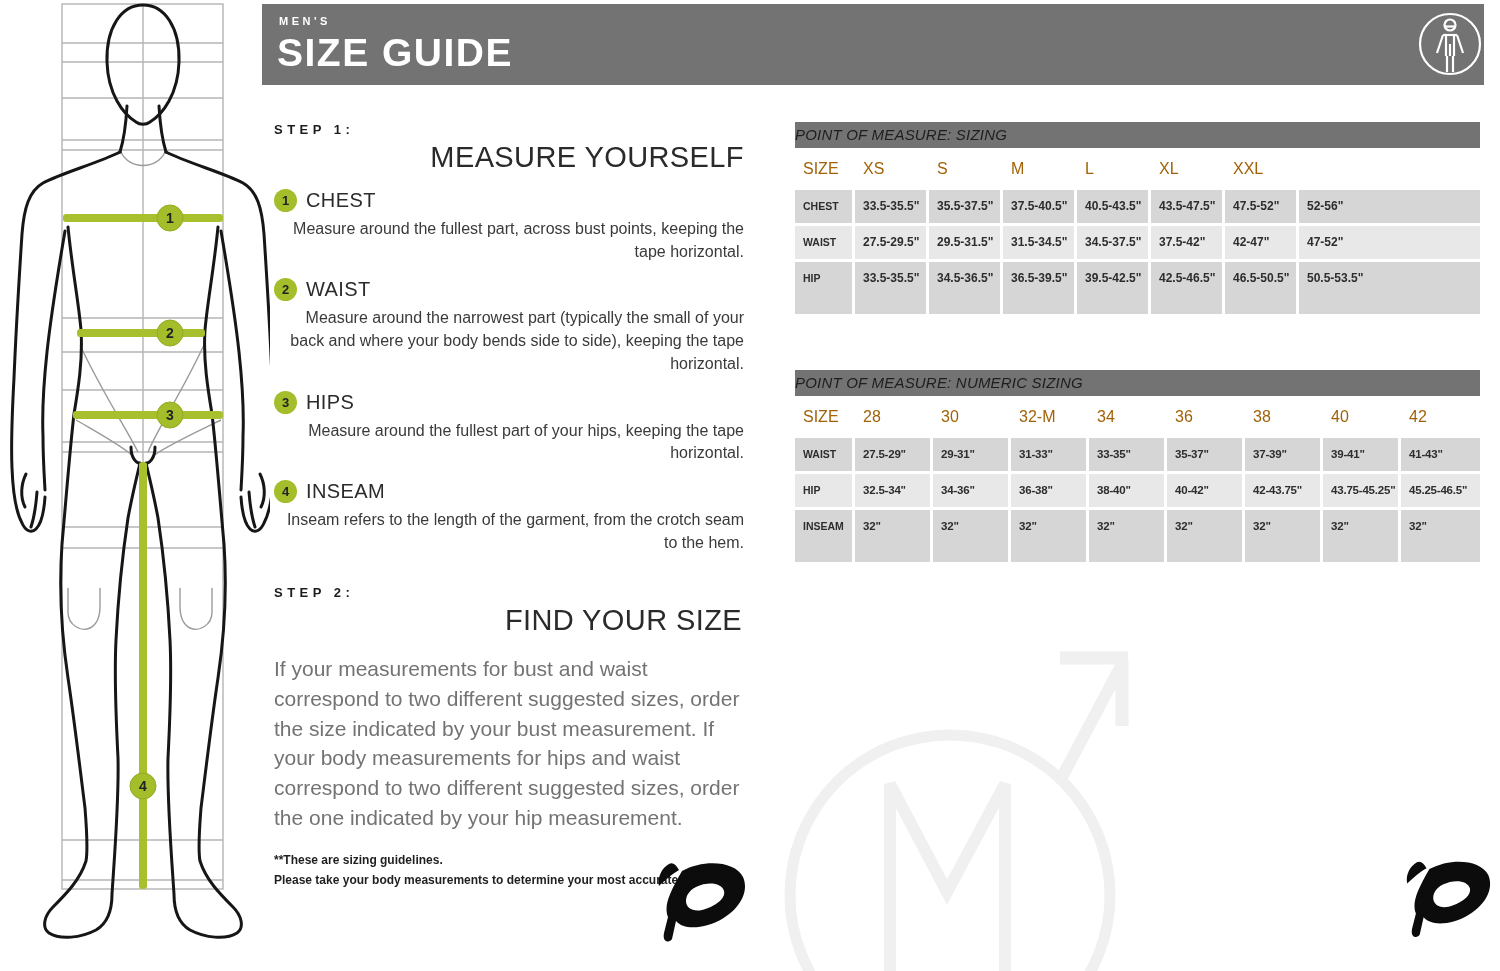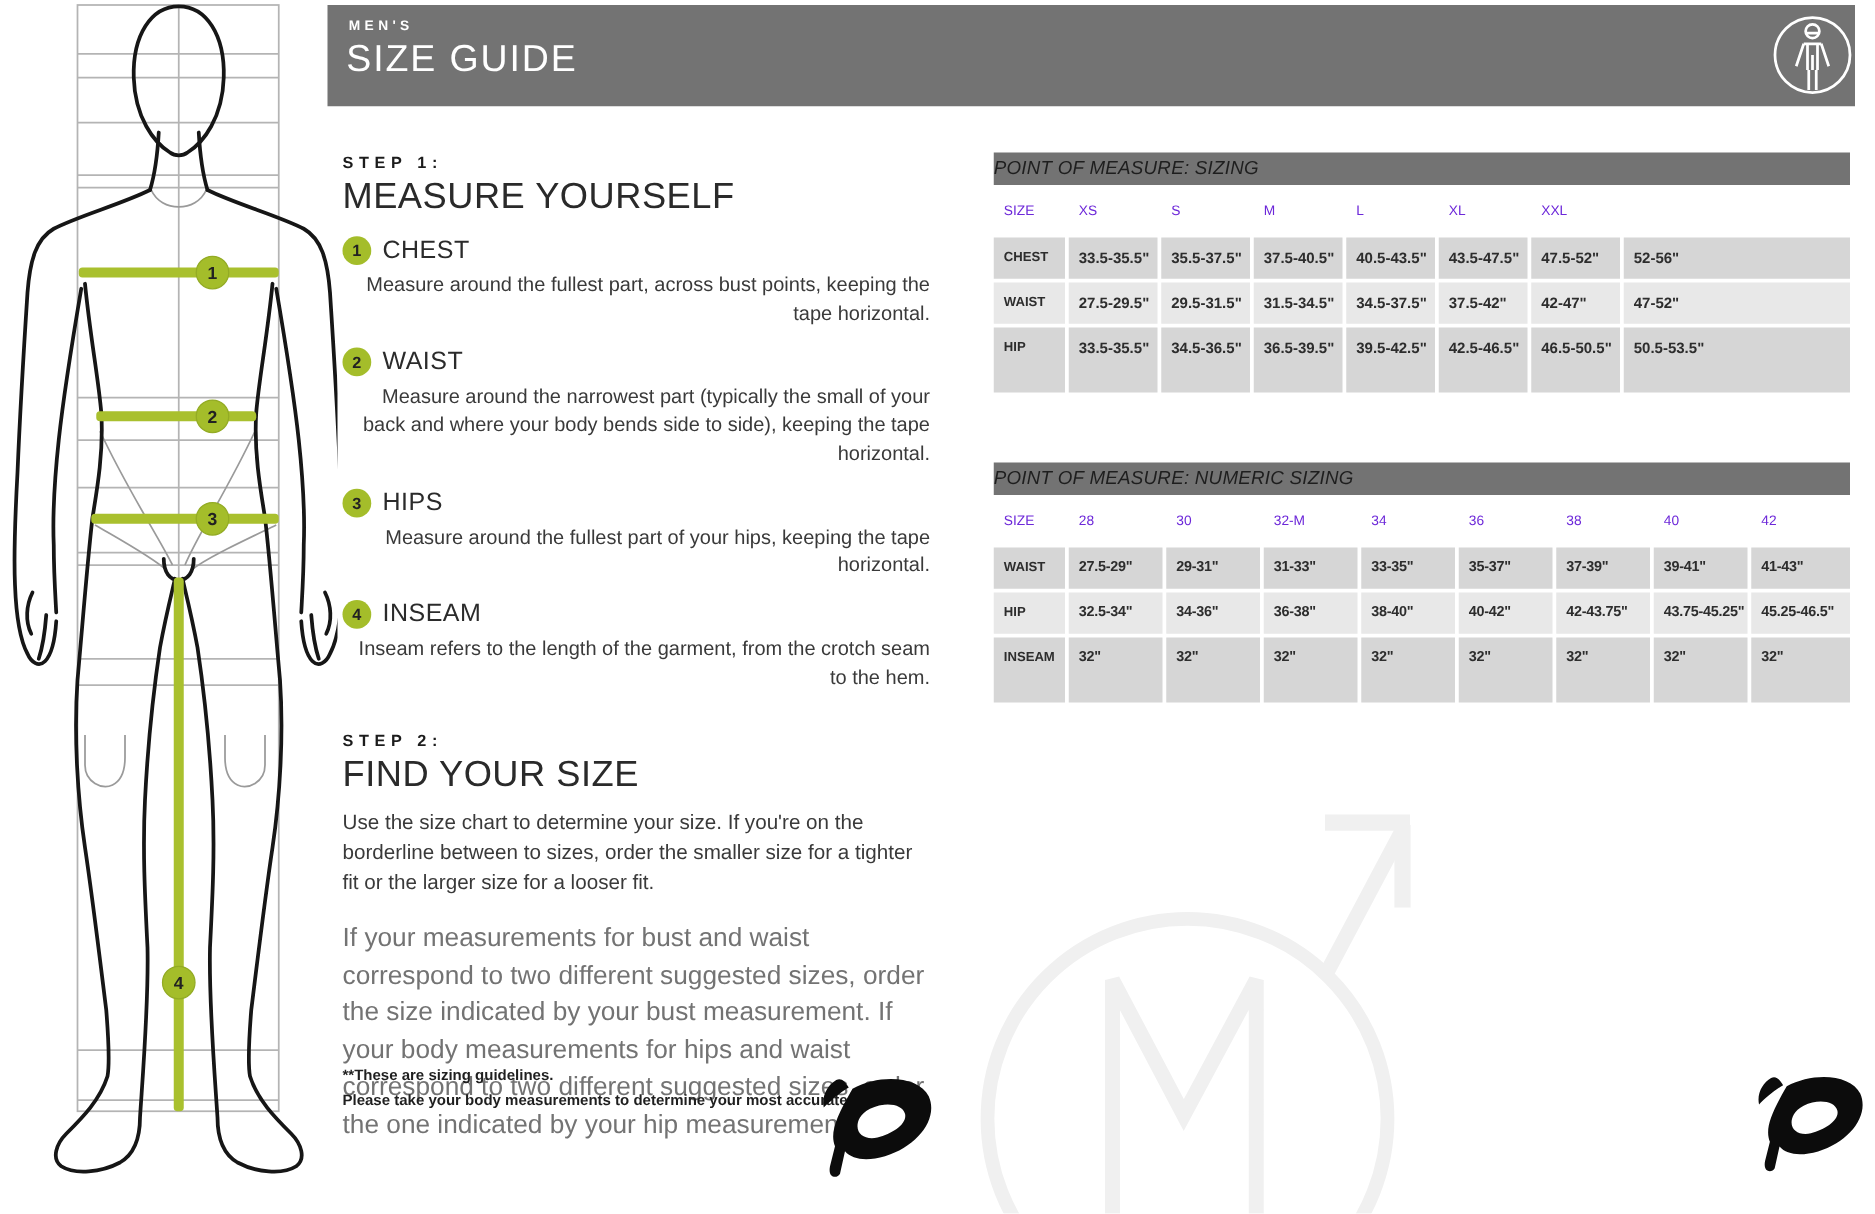--- a/index.html
+++ b/index.html
@@ -8,45 +8,45 @@
 
   
   #watermark{position:absolute;left:760px;top:620px;z-index:0;}
 
   
   #figure{position:absolute;left:0;top:0;z-index:2;}
 
   
   #brandbar{position:absolute;left:262px;top:4px;width:1222px;height:81px;background:#737373;z-index:3;}
   #brandbar .kicker{position:absolute;left:17px;top:11px;color:#fff;font-size:11px;font-weight:700;letter-spacing:3.5px;}
-  #brandbar .title{position:absolute;left:15px;top:27px;color:#fff;font-size:30px;font-weight:400;letter-spacing:1.5px;}
+  #brandbar .title{position:absolute;left:15px;top:27px;color:#fff;font-size:39px;font-weight:700;letter-spacing:1.5px;}
   #fiticon{position:absolute;left:1152px;top:4px;}
 
   
   .steplabel{font-size:13px;font-weight:700;letter-spacing:4.5px;color:#1c1c1c;margin:0 0 4px 0;}
-  .sectitle{font-size:29px;font-weight:400;letter-spacing:0.4px;color:#2a2a2a;margin:0 0 10px 0;}
+  .sectitle{font-size:29px;font-weight:400;letter-spacing:0.4px;color:#2a2a2a;margin:0 0 10px 0;text-align:right;}
   #step1{position:absolute;left:274px;top:106px;width:470px;z-index:3;margin-top:16px;}
   #step2{position:absolute;left:274px;top:585px;width:468px;z-index:3;}
   .item-head{display:flex;align-items:center;gap:9px;margin:15px 0 6px 0;}
   .numcircle{width:23px;height:23px;border-radius:50%;background:#a4bd2a;color:#222;
              font-size:13px;font-weight:700;text-align:center;line-height:23px;flex:0 0 auto;}
   .item-name{font-size:20px;color:#2b2b2b;letter-spacing:0.4px;}
   .item-desc{font-size:16px;line-height:1.42;color:#3a3a3a;margin:0;text-align:right;}
   .para1{font-size:16.5px;line-height:1.45;color:#3a3a3a;margin:10px 0 0 0;}
   .para2{font-size:21px;line-height:1.42;color:#737373;margin:17px 0 0 0;}
   #footnote{position:absolute;left:274px;top:851px;width:480px;font-size:12px;font-weight:700;
             color:#1f1f1f;line-height:1.65;z-index:3;}
 
   
   .ptable{position:absolute;left:795px;width:685px;z-index:3;}
   #table1{top:122px;}
   #table2{top:370px;}
   .tbar{height:26px;line-height:26px;background:#737373;color:#1e1e1e;font-size:15px;
         letter-spacing:0.2px;box-sizing:border-box;font-style:italic;}
-  .thead{display:grid;gap:3px;height:42px;line-height:42px;font-size:11px;color:#6d28d9;}
+  .thead{display:grid;gap:3px;height:42px;line-height:42px;font-size:16px;color:#a16207;}
   .thead div{padding-left:8px;}
   .trow{display:grid;gap:3px;margin-bottom:3px;}
   .g1{grid-template-columns:57px repeat(6,71px) 1fr;}
   .g2{grid-template-columns:57px repeat(7,75px) 1fr;}
   .cell{background:#d6d6d6;height:33px;line-height:33px;padding-left:8px;font-weight:700;
         font-size:12px;color:#2d2d2d;white-space:nowrap;box-sizing:border-box;}
   .trow.light .cell{background:#e8e8e8;}
   .trow.tall .cell{height:52px;}
   .cell.label{font-size:10.5px;}
   #table2 .cell{font-size:11.5px;letter-spacing:-0.2px;}
@@ -176,21 +176,20 @@
     <div class="item-head">
       <div class="numcircle">4</div>
       <div class="item-name">INSEAM</div>
     </div>
     <p class="item-desc">Inseam refers to the length of the garment, from the crotch seam to the hem.</p>
   </div>
 
   <div id="step2">
     <div class="steplabel">STEP 2:</div>
     <div class="sectitle">FIND YOUR SIZE</div>
-    <p class="para1">Use the size chart to determine your size. If you're on the borderline between to sizes, order the smaller size for a tighter fit or the larger size for a looser fit.</p>
     <p class="para2">If your measurements for bust and waist correspond to two different suggested sizes, order the size indicated by your bust measurement. If your body measurements for hips and waist correspond to two different suggested sizes, order the one indicated by your hip measurement.</p>
   </div>
 
   <div id="footnote">
     <div>**These are sizing guidelines.</div>
     <div>Please take your body measurements to determine your most accurate size.</div>
   </div>
 
   <div id="table1" class="ptable">
     <div class="tbar">

